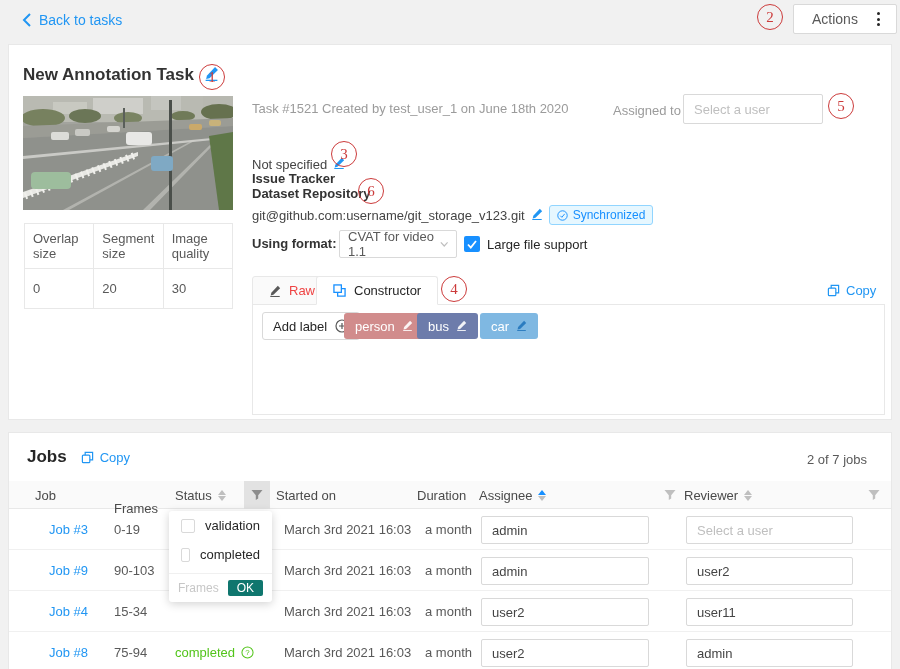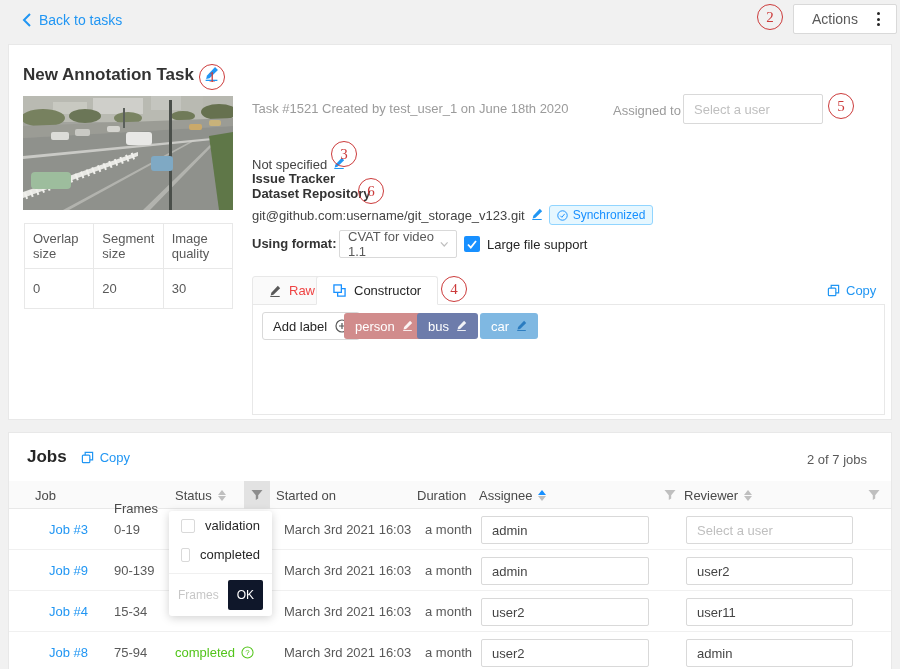--- a/index.html
+++ b/index.html
@@ -83,21 +83,21 @@
   .sorter.asc .up { border-bottom-color:#1890ff; }
   .funnel { position:absolute; top:0; width:26px; height:28px; display:flex; align-items:center; justify-content:center; color:#bfbfbf; cursor:pointer; }
   .funnel.active { background:#e2e2e2; color:#8c8c8c; }
 
   
   .filter-dd { position:absolute; width:103px; background:#fff; border-radius:3px;
                box-shadow:0 2px 10px rgba(0,0,0,.18); z-index:20; }
   .dd-item { display:flex; align-items:center; gap:10px; padding:7px 12px; font-size:13px; color:#262626; cursor:pointer; }
   .dd-footer { display:flex; align-items:center; justify-content:space-between; border-top:1px solid #f0f0f0; padding:6px 9px; }
   .dd-reset { font-size:12px; color:#c7c7c7; cursor:not-allowed; }
-  .dd-ok { font-size:12px; color:#fff; background:#0f172a; border-radius:2px; padding:8px 9px; cursor:pointer; }
+  .dd-ok { font-size:12px; color:#fff; background:#0f766e; border-radius:2px; padding:1px 9px; cursor:pointer; }
 </style>
 </head>
 <body>
 
 <div class="screen">
 
   <a class="back-link abs" style="left:22px; top:12px;">
     <svg width="10" height="14" viewBox="0 0 10 14">
         <path d="M8 1L2 7l6 6" fill="none" stroke="#2196f3" stroke-width="2"></path>
       </svg>
@@ -346,21 +346,21 @@
       <span class="cell job-link" style="left:40px;">Job #3</span>
       <span class="cell" style="left:105px;">0-19</span>
       <span class="cell" style="left:275px;">March 3rd 2021 16:03</span>
       <span class="cell" style="left:416px;">a month</span>
       <input class="txt-input abs" style="left: 472px; top: 7px; width: 168px; height: 28px;" value="admin">
       <input class="txt-input abs" style="left: 677px; top: 7px; width: 167px; height: 28px;" placeholder="Select a user">
     </div>
 
     <div class="jrow" style="top:117px;">
       <span class="cell job-link" style="left:40px;">Job #9</span>
-      <span class="cell" style="left:105px;">90-139</span>
+      <span class="cell" style="left:105px;">90-103</span>
       <span class="cell" style="left:275px;">March 3rd 2021 16:03</span>
       <span class="cell" style="left:416px;">a month</span>
       <input class="txt-input abs" style="left: 472px; top: 7px; width: 168px; height: 28px;" value="admin">
       <input class="txt-input abs" style="left: 677px; top: 7px; width: 167px; height: 28px;" value="user2">
     </div>
 
     <div class="jrow" style="top:158px;">
       <span class="cell job-link" style="left:40px;">Job #4</span>
       <span class="cell" style="left:105px;">15-34</span>
       <span class="cell" style="left:275px;">March 3rd 2021 16:03</span>

